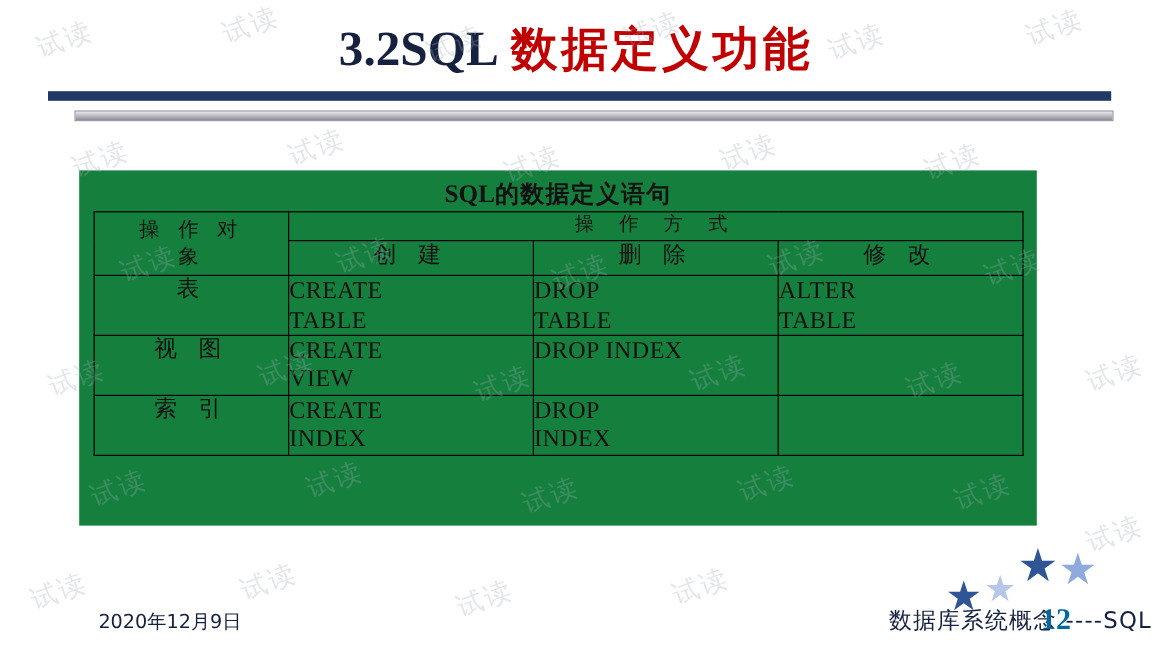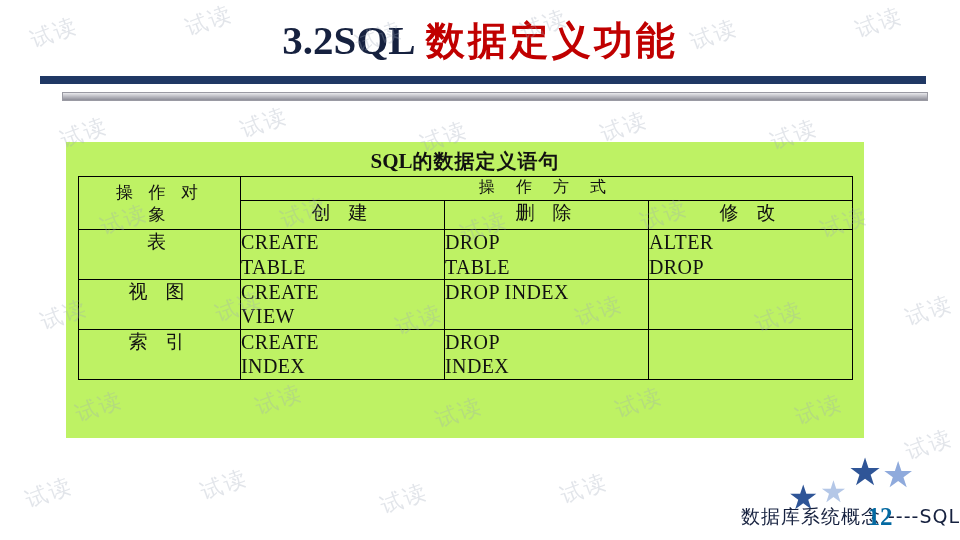--- a/index.html
+++ b/index.html
@@ -66,21 +66,21 @@
     box-sizing: border-box;
   }
 
   
   .panel {
     position: absolute;
     left: 66px;
     top: 142px;
     width: 798px;
     height: 296px;
-    background: #bef264;
+    background: #15803d;
   }
 
   .tbl-title {
     position: absolute;
     left: 0;
     top: 6px;
     width: 798px;
     text-align: center;
     font-family: "Liberation Serif", serif;
     font-weight: bold;
@@ -249,21 +249,21 @@
           <td class="cell-cn">修 改</td>
         </tr>
 
         <tr>
           <td class="cell-cn">表</td>
           <td class="cell-en">CREATE
 TABLE</td>
           <td class="cell-en">DROP
 TABLE</td>
           <td class="cell-en">ALTER
-DROP</td>
+TABLE</td>
         </tr>
 
         <tr>
           <td class="cell-cn">视 图</td>
           <td class="cell-en">CREATE
 VIEW</td>
           <td class="cell-en">DROP INDEX</td>
           <td class="cell-en"></td>
         </tr>
 
@@ -279,20 +279,21 @@
     </table>
   </div>
 
   <div class="stars">
     <span class="star s1">★</span>
     <span class="star s2">★</span>
     <span class="star s3">★</span>
     <span class="star s4">★</span>
   </div>
 
+  <div class="footer-date">2020年12月9日</div>
   <div class="footer-center">数据库系统概念 ----SQL</div>
   <div class="page-num">12</div>
 
   <div id="wm-layer">
       <div class="wm" style="left: 30px; top: 18px;">试读</div>
       <div class="wm" style="left: 185px; top: 6px;">试读</div>
       <div class="wm" style="left: 355px; top: 22px;">试读</div>
       <div class="wm" style="left: 520px; top: 10px;">试读</div>
       <div class="wm" style="left: 690px; top: 20px;">试读</div>
       <div class="wm" style="left: 855px; top: 8px;">试读</div>

